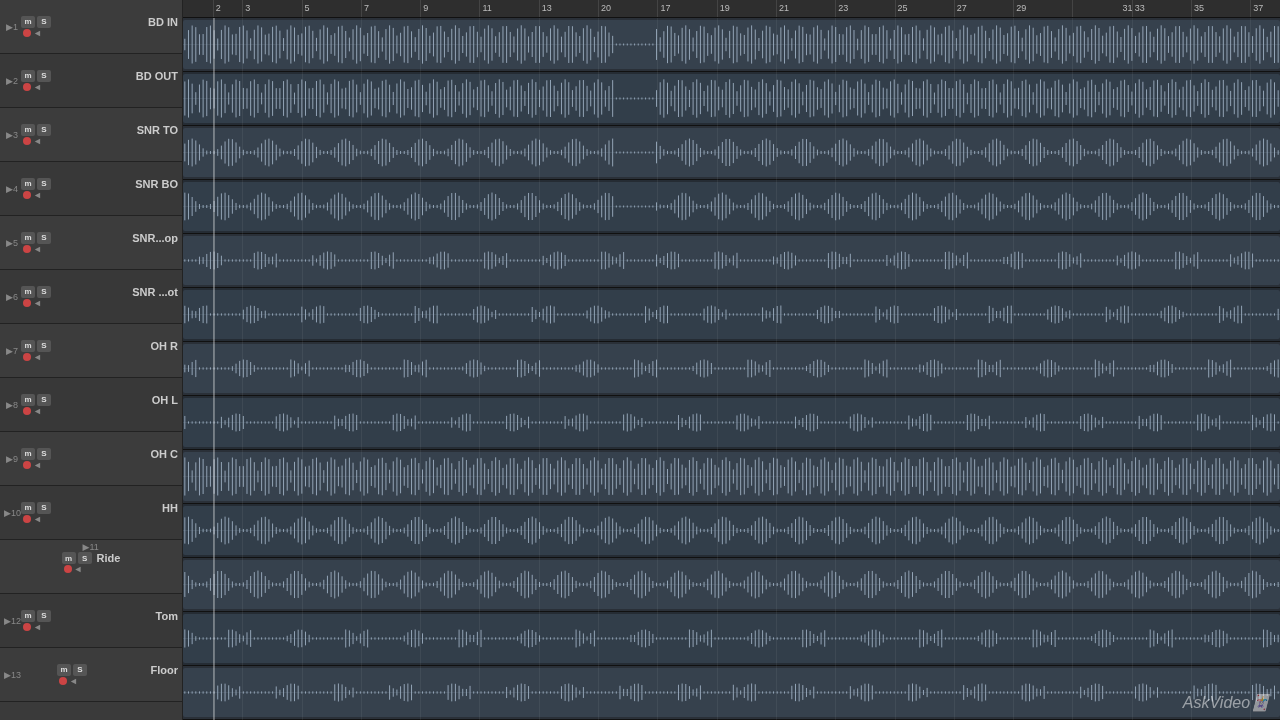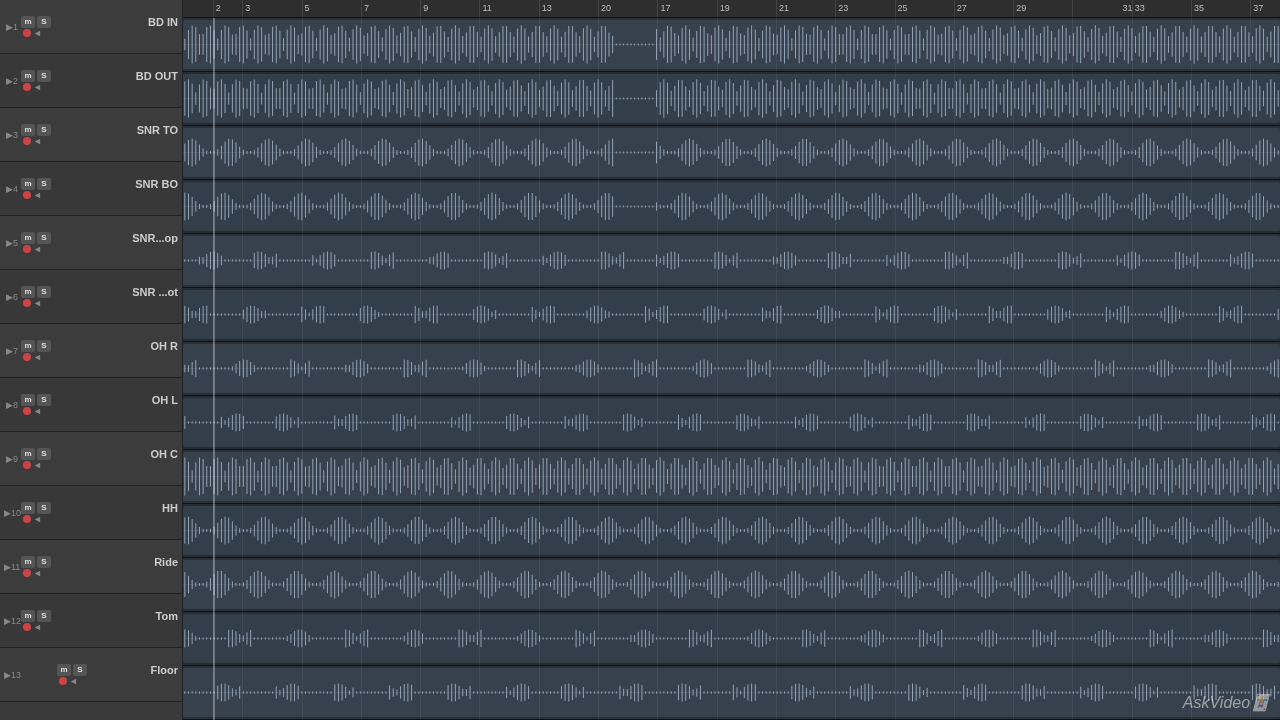--- a/index.html
+++ b/index.html
@@ -343,21 +343,21 @@
               <button class="btn-m">m</button>
               <button class="btn-s">S</button>
               <span class="track-name">HH</span>
             </div>
             <div class="track-bottom-row">
               <div class="dot-red"></div>
               <span class="dot-arrow">◄</span>
             </div>
           </div>
         </div>
-        <div class="track-header" style="height: 54px;">
+        <div class="track-header" style="height: 54px; flex-direction: column;">
           <span class="track-number">▶11</span>
           <div class="track-header-inner">
             <div class="track-top-row">
               <button class="btn-m">m</button>
               <button class="btn-s">S</button>
               <span class="track-name">Ride</span>
             </div>
             <div class="track-bottom-row">
               <div class="dot-red"></div>
               <span class="dot-arrow">◄</span>

